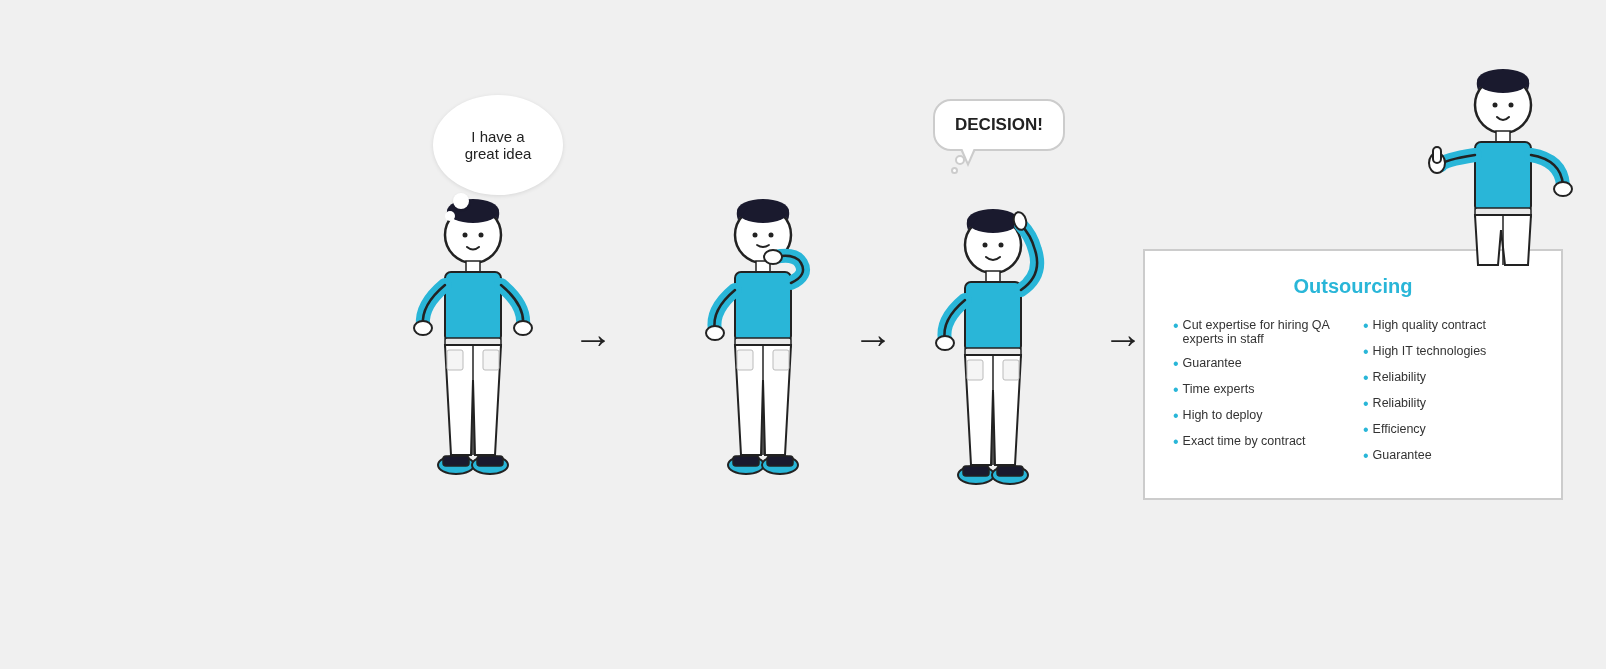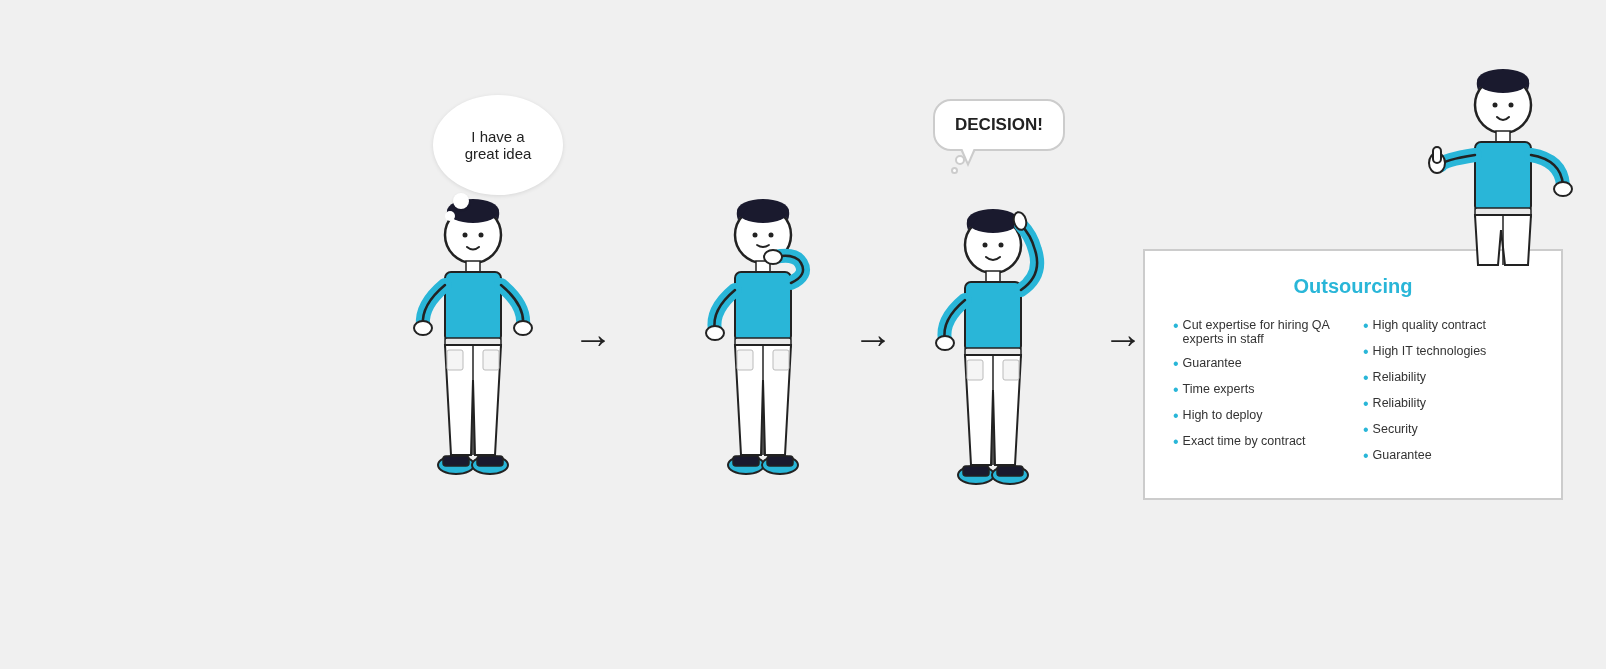--- a/index.html
+++ b/index.html
@@ -343,21 +343,21 @@
           <div class="outsourcing-item">
             <span class="bullet">•</span>
             <span>Reliability</span>
           </div>
           <div class="outsourcing-item">
             <span class="bullet">•</span>
             <span>Reliability</span>
           </div>
           <div class="outsourcing-item">
             <span class="bullet">•</span>
-            <span>Security</span>
+            <span>Efficiency</span>
           </div>
           <div class="outsourcing-item">
             <span class="bullet">•</span>
             <span>Guarantee</span>
           </div>
         </div>
       </div>
     </div>
 
     <div style="position:absolute; top:-30px; right:-20px;">

